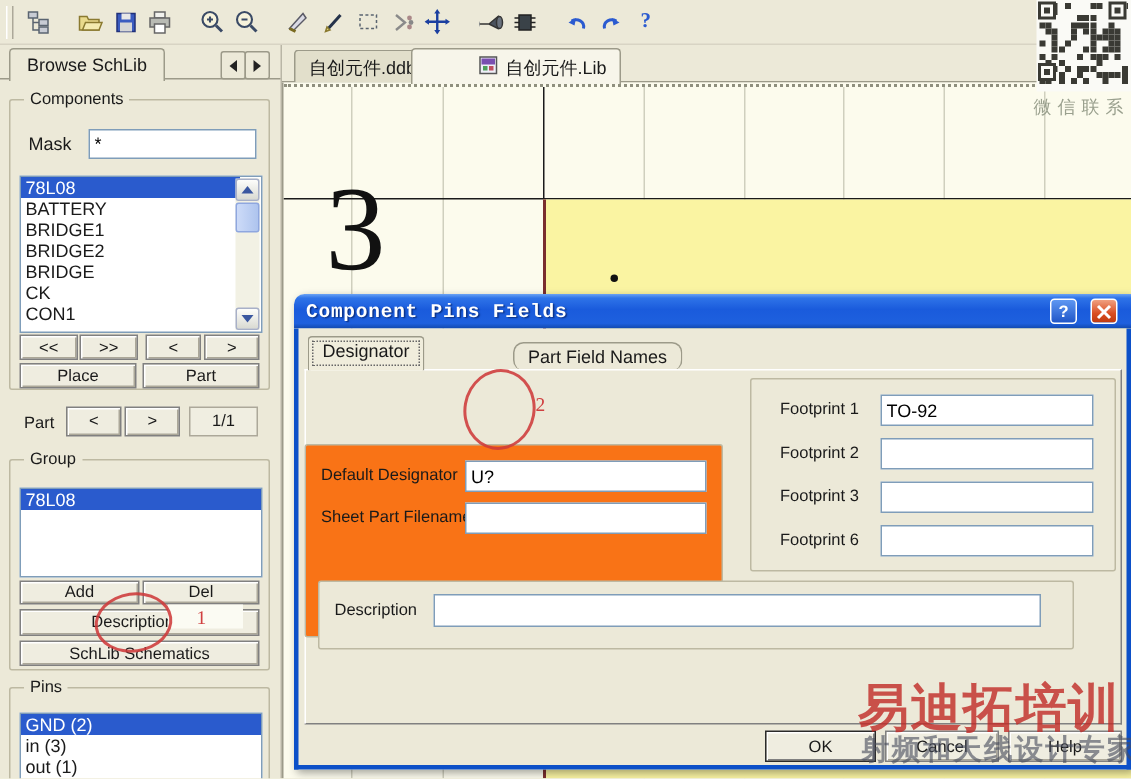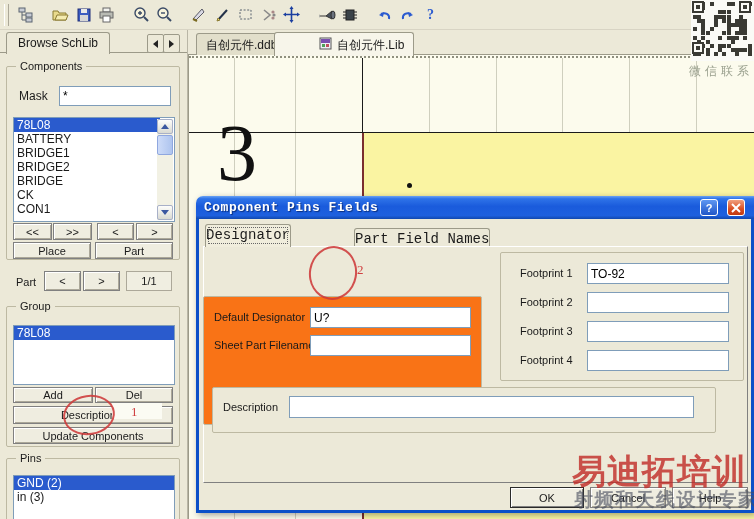--- a/index.html
+++ b/index.html
@@ -58,22 +58,22 @@
   #dlg-title{position:absolute;left:0;top:0;right:0;height:23px;border-radius:7px 0 0 0;
     background:linear-gradient(180deg,#6AA2F4 0%,#2E73E8 12%,#1A5BDC 45%,#1E60DE 85%,#1148AE 100%);
     display:flex;align-items:center;color:#fff;}
   #dlg-title .ttl{font-family:"Liberation Mono",monospace;font-weight:bold;font-size:13px;padding-left:8px;letter-spacing:.5px;text-shadow:1px 1px 1px #0A2E7E;}
   .tbtn{position:absolute;top:3px;width:18px;height:17px;border:1px solid #fff;border-radius:3px;
     display:flex;align-items:center;justify-content:center;color:#fff;font-weight:bold;font-size:11px;box-sizing:border-box;}
   #dlg-help{right:36px;background:linear-gradient(#5E97F2,#2056C8);}
   #dlg-close{right:9px;background:linear-gradient(#F0A080,#DA4E22 60%,#C03A10);}
   #dlg-body{position:absolute;left:0;top:23px;right:0;bottom:0;background:#ECE9D8;
     border-left:3px solid #0C50C8;border-right:3px solid #0C50C8;border-bottom:3px solid #0C50C8;box-sizing:border-box;}
-  .dtab{position:absolute;top:9px;height:19px;padding:2px 0 0;box-sizing:border-box;background:#ECE9D8;
-    border:1px solid #9C9A89;border-bottom:none;border-radius:3px 3px 0 0;font-size:14px;font-family:Liberation Mono, monospace;}
+  .dtab{position:absolute;top:9px;height:19px;padding:2px 9px 0;box-sizing:border-box;background:#ECE9D8;
+    border:1px solid #9C9A89;border-bottom:none;border-radius:3px 3px 0 0;font-size:12px;}
   .dtab.active{top:5px;height:23px;z-index:3;outline:1px dotted #666;outline-offset:-4px;background:#F0EDDC;}
   #dtab-panel{position:absolute;left:4px;top:27px;width:545px;height:237px;
     border-top:1px solid #FFFFFF;border-left:1px solid #FFFFFF;border-right:1px solid #808080;border-bottom:1px solid #808080;
     background:#ECE9D8;box-sizing:border-box;}
   .frow{position:absolute;display:flex;align-items:center;font-size:11px;}
   .frow .flabel{white-space:nowrap;}
   #ok-btn{border:1px solid #2a2a2a;box-shadow:inset 1px 1px 0 #fff,inset -1px -1px 0 #808080;}
   
   .red-ellipse{position:absolute;border:2px solid #CE3A3A;border-radius:50%;z-index:40;opacity:.88;}
   .red-num{position:absolute;color:#D04040;font-size:13px;z-index:41;font-family:"Liberation Serif",serif;}
@@ -258,28 +258,29 @@
     <div style="position:absolute;left:126px;top:241px;width:46px;height:20px;background:#F0EEE1;border:1px solid #ACA899;box-sizing:border-box;display:flex;align-items:center;justify-content:center;">1/1</div>
 
     <div class="group" style="left:6px;top:276px;width:172px;height:139px;">
       <span class="glabel">Group</span>
       <div class="listbox" style="left:6px;top:18px;width:160px;height:58px;">
         <div class="li sel">78L08</div>
       </div>
       <div class="btn" style="left:6px;top:80px;width:80px;height:16px;">Add</div>
       <div class="btn" style="left:88px;top:80px;width:78px;height:16px;">Del</div>
       <div class="btn" style="left:6px;top:99px;width:160px;height:18px;">Description...</div>
-      <div class="btn" style="left:6px;top:120px;width:160px;height:17px;">Update Components</div>
+      <div class="btn" style="left:6px;top:120px;width:160px;height:17px;">SchLib Schematics</div>
     </div>
 
     <div class="group" style="left:6px;top:428px;width:172px;height:70px;">
       <span class="glabel">Pins</span>
       <div class="listbox" style="left:6px;top:16px;width:160px;height:50px;">
         <div class="li sel">GND  (2)</div>
         <div class="li">in  (3)</div>
+        <div class="li">out  (1)</div>
       </div>
     </div>
   </div>
 
   <div id="main">
     <div id="tabrow-line"></div>
     <div class="doc-tab" style="left:8px;">
       <span>自创元件.ddb</span>
     </div>
     <div class="doc-tab active" style="left:86px;padding-left:44px;">
@@ -316,21 +317,21 @@
       <span class="ttl">Component Pins Fields</span>
     </div>
     <div class="tbtn" id="dlg-help">?</div>
     <div class="tbtn" id="dlg-close">
       <svg width="10" height="10">
           <path d="M1 1 L9 9 M9 1 L1 9" stroke="#fff" stroke-width="2"></path>
         </svg>
     </div>
     <div id="dlg-body">
       <div class="dtab active" style="left:6px;">Designator</div>
-      <div class="dtab" style="left:155px;">Part Field Names</div>
+      <div class="dtab" style="left:143px;border-radius:7px;">Part Field Names</div>
       <div id="dtab-panel"></div>
 
       <div class="group" style="left:4px;top:33px;width:277px;height:127px;background:#f97316;z-index:2;margin-top:44px;">
         <div class="frow" style="left:10px;top:14px;">
             <span class="flabel">Default Designator</span>
           </div>
         <input class="tfield" style="position: absolute; left: 106px; top: 10px; width: 161px; height: 21px;" value="U?">
         <div class="frow" style="left:10px;top:42px;">
             <span class="flabel">Sheet Part Filename</span>
           </div>
@@ -344,21 +345,21 @@
         <input class="tfield" style="position: absolute; left: 86px; top: 10px; width: 142px; height: 21px;" value="TO-92">
         <div class="frow" style="left:19px;top:43px;">
             <span class="flabel">Footprint 2</span>
           </div>
         <input class="tfield" style="position: absolute; left: 86px; top: 39px; width: 142px; height: 21px;" value="">
         <div class="frow" style="left:19px;top:72px;">
             <span class="flabel">Footprint 3</span>
           </div>
         <input class="tfield" style="position: absolute; left: 86px; top: 68px; width: 142px; height: 21px;" value="">
         <div class="frow" style="left:19px;top:101px;">
-            <span class="flabel">Footprint 4</span>
+            <span class="flabel">Footprint 6</span>
           </div>
         <input class="tfield" style="position: absolute; left: 86px; top: 97px; width: 142px; height: 21px;" value="">
       </div>
 
       <div class="group" style="left:13px;top:168px;width:502px;height:44px;background:#ECE9D8;z-index:2;">
         <div class="frow" style="left:10px;top:13px;">
             <span class="flabel">Description</span>
           </div>
         <input class="tfield" style="position: absolute; left: 76px; top: 8px; width: 405px; height: 22px;" value="">
       </div>

